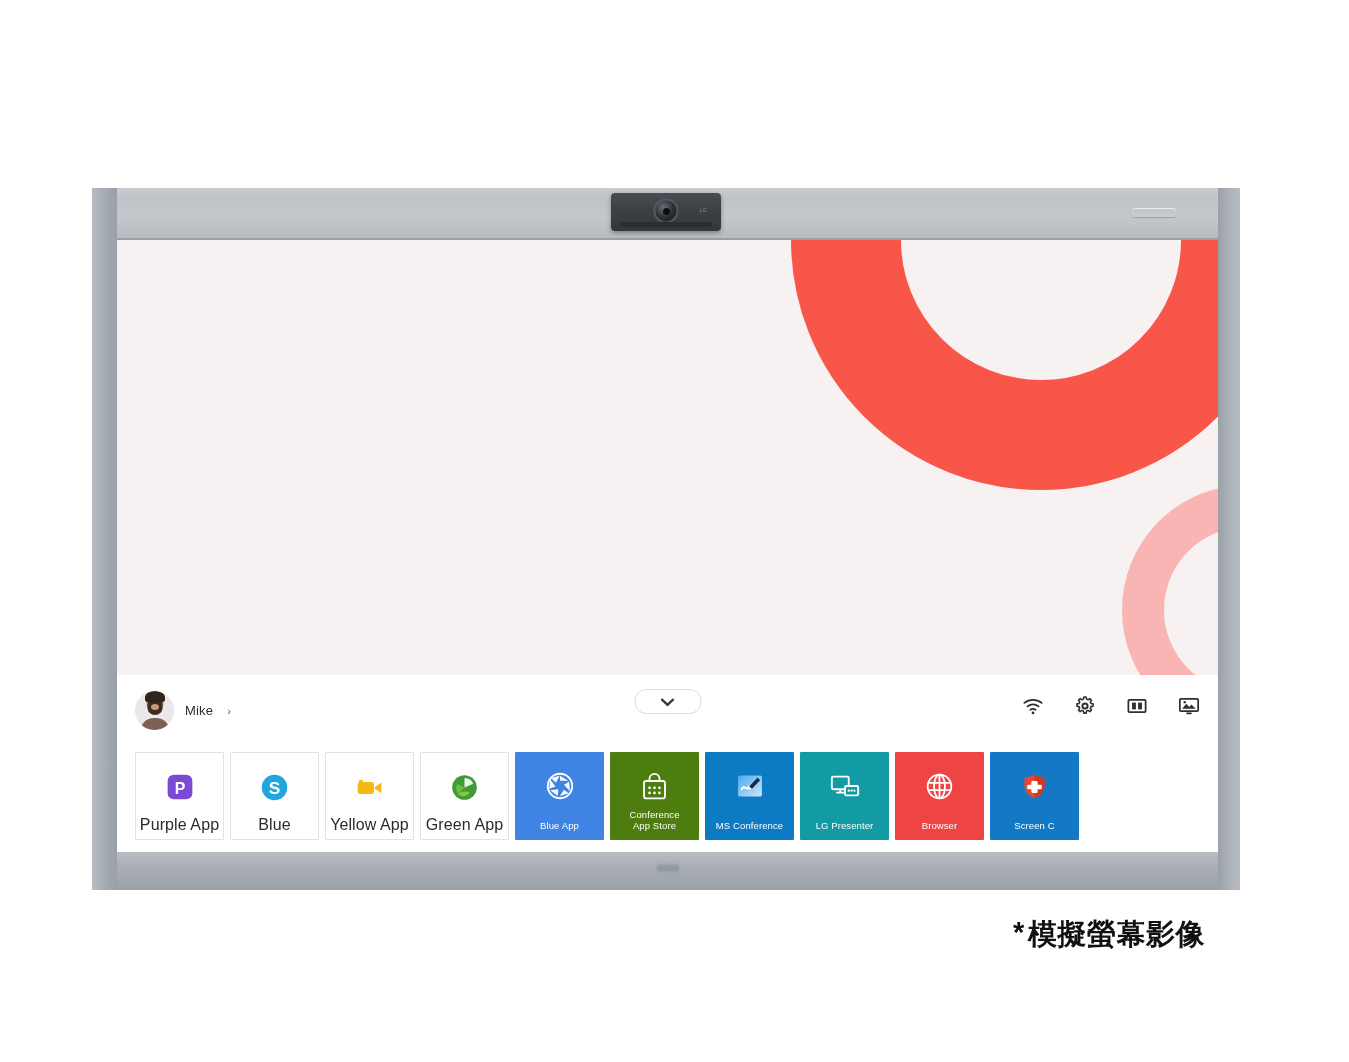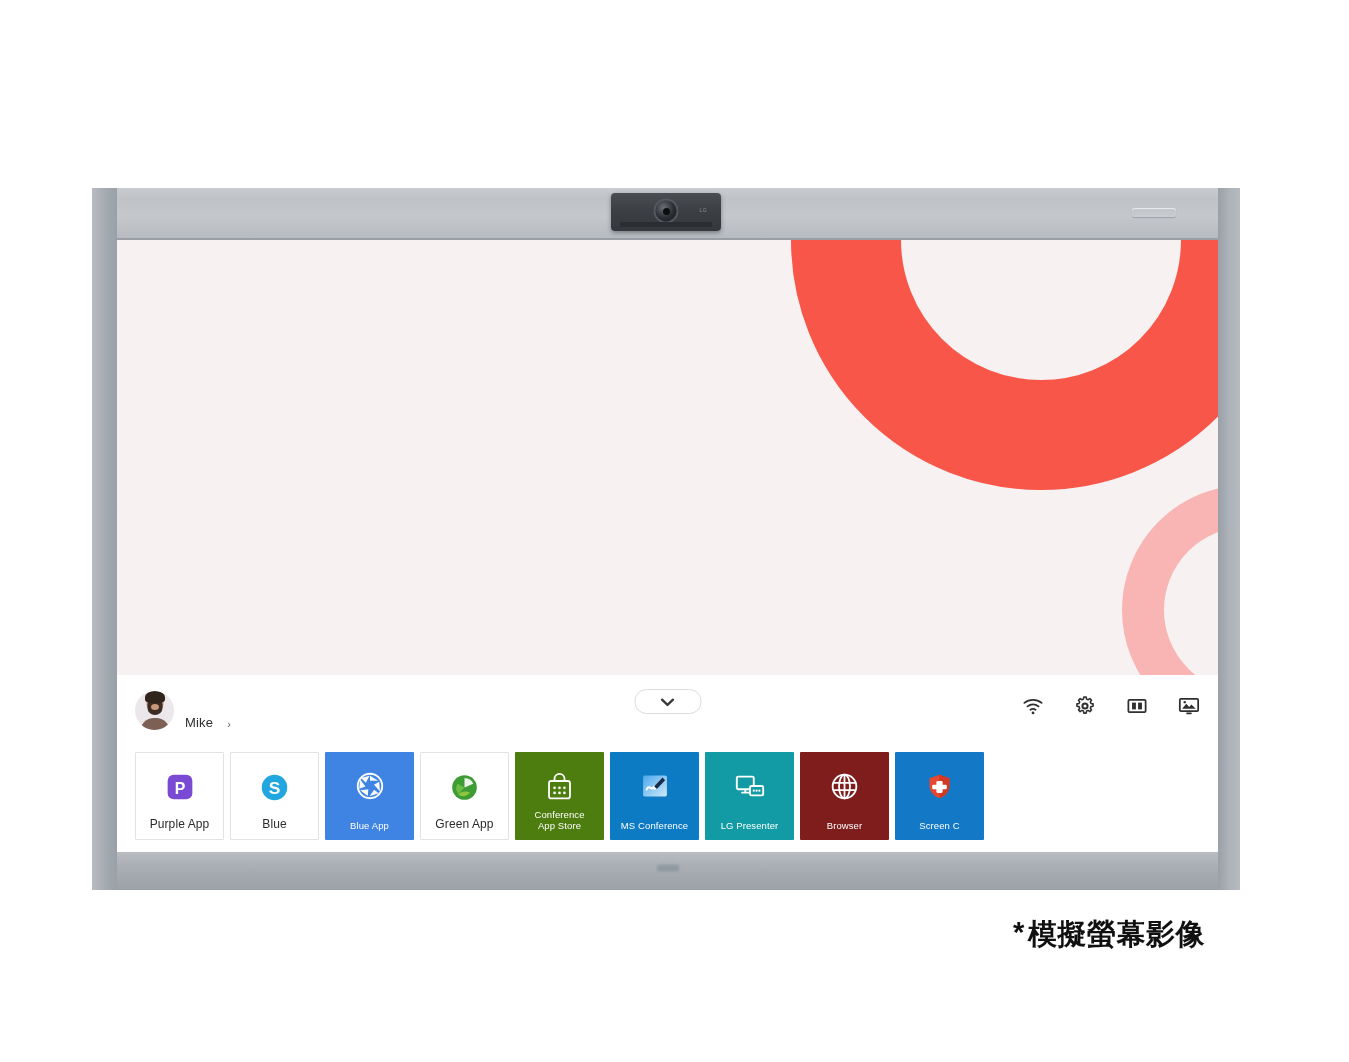--- a/index.html
+++ b/index.html
@@ -156,21 +156,21 @@
   }
   .status-row {
     position: relative;
     height: 82px;
   }
 
   .user-block {
     position: absolute;
     left: 18px; top: 16px;
     display: flex;
-    align-items: flex-end;
+    align-items: center;
     gap: 11px;
   }
   .avatar {
     width: 39px; height: 39px;
     border-radius: 50%;
     overflow: hidden;
     background: #ece7ea;
     position: relative;
     flex: 0 0 auto;
   }
@@ -271,21 +271,21 @@
     width: 34px; height: 34px;
     display: flex; align-items: center; justify-content: center;
   }
   .tile-label {
     font-size: 9.5px;
     line-height: 11px;
     text-align: center;
     letter-spacing: .1px;
     white-space: pre-line;
   }
-  .tile.light .tile-label { color: #2b2b2b; font-size:12px;text-align:right; }
+  .tile.light .tile-label { color: #2b2b2b; font-size:16px;text-align:right; }
   .tile.dark .tile-label { color: #ffffff; }
 
   
   #caption {
     position: absolute;
     left: 1010px;
     top: 915px;
     font-family: Liberation Mono, monospace;
     font-size: 29px;
     font-weight: bold;
@@ -386,51 +386,61 @@
         <div class="tile light">
           <div class="tile-icon">
             <svg viewBox="0 0 34 34" width="31" height="31">
               <circle cx="17" cy="17" r="14" fill="#21a6e0"></circle>
               <text x="17" y="24.5" text-anchor="middle" font-family="Liberation Sans, sans-serif" font-size="19" font-weight="bold" fill="#fff">S</text>
             </svg>
           </div>
           <div class="tile-label">Blue</div>
         </div>
 
+        <div class="tile light">
+          <div class="tile-icon">
+            <svg viewBox="0 0 34 34" width="31" height="31">
+              <rect x="4" y="11" width="18" height="13" rx="3" fill="#f5b914"></rect>
+              <path d="M23 16.5 L30 11.6 V23.4 L23 18.5 Z" fill="#f5b914"></path>
+              <rect x="5.5" y="8.6" width="4.5" height="3.5" rx="1.4" fill="#f5b914"></rect>
+            </svg>
+          </div>
+          <div class="tile-label">Yellow App</div>
+        </div>
+
+        <div class="tile light">
+          <div class="tile-icon">
+            <svg viewBox="0 0 34 34" width="31" height="31">
+              <circle cx="17" cy="17" r="13.5" fill="#3f9c35"></circle>
+              <path d="M17 6.5 a10.5 10.5 0 0 1 9.6 6.4 L17 17 Z" fill="#fff" opacity=".9"></path>
+              <path d="M10.2 24.8 c3.2 2.6 9.6 2.4 12.8-2.4 -4.4-1.6-10.2-1.2-12.8 2.4z" fill="#8cc63e"></path>
+              <path d="M17 17 L10.5 24 a9 9 0 0 1 -1.2 -11 z" fill="#6bbe45"></path>
+            </svg>
+          </div>
+          <div class="tile-label">Green App</div>
+        </div>
 
         <div class="tile dark" style="background:#3f83e3">
           <div class="tile-icon">
             <svg viewBox="0 0 34 34" width="32" height="32">
               <circle cx="17" cy="17" r="13" fill="none" stroke="#fff" stroke-width="2"></circle>
               <g fill="#fff" opacity=".95">
                 <path d="M17 6.2 L25.8 11.4 L17 11.4 Z"></path>
                 <path d="M26.8 12.4 L27.6 22.6 L21.2 15.8 Z"></path>
                 <path d="M26.3 24.6 L16.6 27.8 L21.3 20.9 Z"></path>
                 <path d="M14.6 27.6 L6.6 21.4 L15.2 20.4 Z"></path>
                 <path d="M5.6 19.8 L6.4 9.8 L12.2 17.4 Z"></path>
                 <path d="M7.4 8.4 L16.6 6 L12.6 13.6 Z"></path>
               </g>
               <circle cx="17" cy="17" r="3.3" fill="#3f83e3"></circle>
             </svg>
           </div>
           <div class="tile-label">Blue App</div>
         </div>
 
-        <div class="tile light">
-          <div class="tile-icon">
-            <svg viewBox="0 0 34 34" width="31" height="31">
-              <circle cx="17" cy="17" r="13.5" fill="#3f9c35"></circle>
-              <path d="M17 6.5 a10.5 10.5 0 0 1 9.6 6.4 L17 17 Z" fill="#fff" opacity=".9"></path>
-              <path d="M10.2 24.8 c3.2 2.6 9.6 2.4 12.8-2.4 -4.4-1.6-10.2-1.2-12.8 2.4z" fill="#8cc63e"></path>
-              <path d="M17 17 L10.5 24 a9 9 0 0 1 -1.2 -11 z" fill="#6bbe45"></path>
-            </svg>
-          </div>
-          <div class="tile-label">Green App</div>
-        </div>
-
         <div class="tile dark" style="background:#4d7c0f">
           <div class="tile-icon">
             <svg viewBox="0 0 34 34" width="31" height="31">
               <rect x="5.5" y="11" width="23" height="19" rx="2.4" fill="none" stroke="#fff" stroke-width="2"></rect>
               <path d="M11.5 11 V8.6 a5.5 5.5 0 0 1 11 0 V11" fill="none" stroke="#fff" stroke-width="2" stroke-linecap="round"></path>
               <g fill="#fff">
                 <circle cx="11.6" cy="18.4" r="1.5"></circle>
                   <circle cx="17" cy="18.4" r="1.5"></circle>
                   <circle cx="22.4" cy="18.4" r="1.5"></circle>
                 <circle cx="11.6" cy="24" r="1.5"></circle>
@@ -472,21 +482,21 @@
               <g fill="#fff">
                 <circle cx="21" cy="22" r="1.2"></circle>
                   <circle cx="24" cy="22" r="1.2"></circle>
                   <circle cx="27" cy="22" r="1.2"></circle>
               </g>
             </svg>
           </div>
           <div class="tile-label">LG Presenter</div>
         </div>
 
-        <div class="tile dark" style="background:#7f1d1d">
+        <div class="tile dark" style="background:#ef4444">
           <div class="tile-icon">
             <svg viewBox="0 0 34 34" width="31" height="31">
               <circle cx="17" cy="17" r="13" fill="none" stroke="#fff" stroke-width="2"></circle>
               <ellipse cx="17" cy="17" rx="6" ry="13" fill="none" stroke="#fff" stroke-width="2"></ellipse>
               <path d="M4.4 13 H29.6 M4.4 21 H29.6 M17 4 V30" fill="none" stroke="#fff" stroke-width="2"></path>
             </svg>
           </div>
           <div class="tile-label">Browser</div>
         </div>
 

